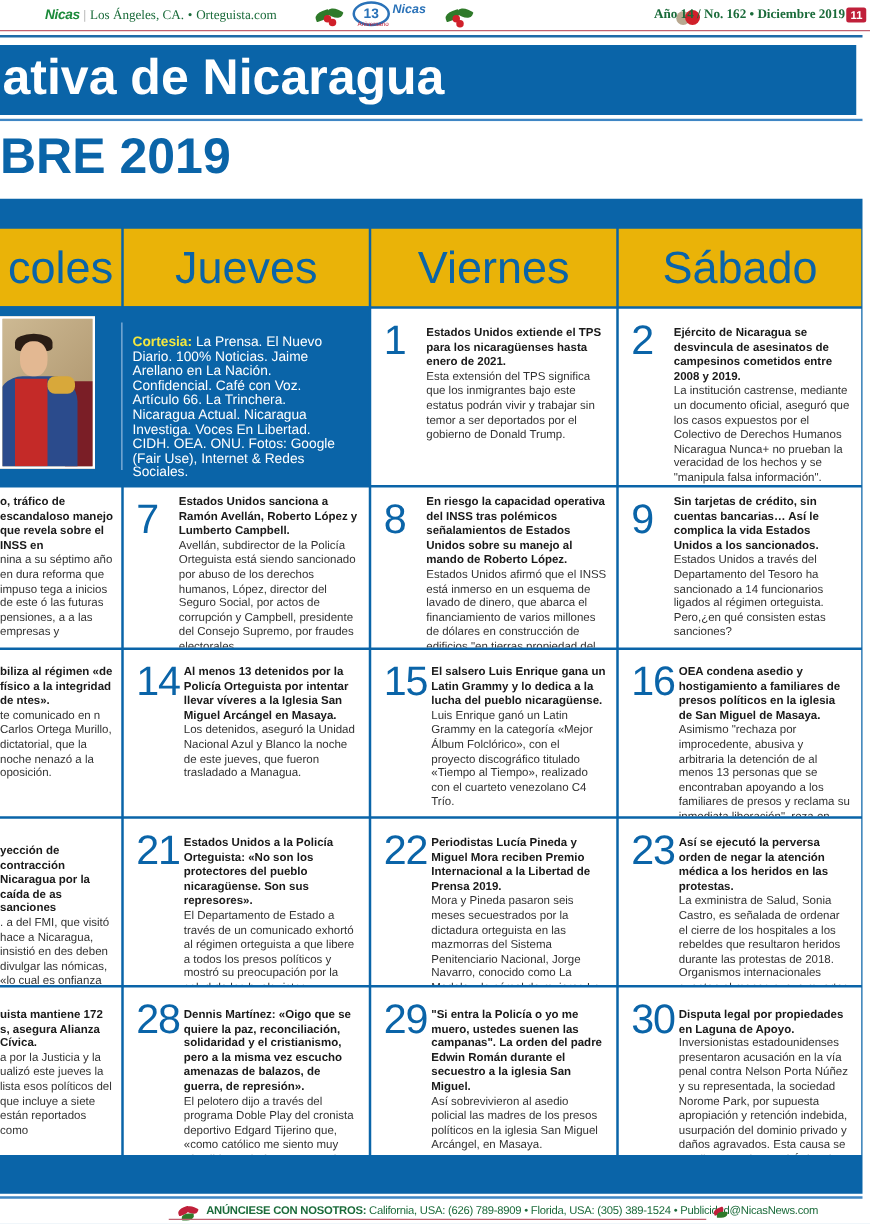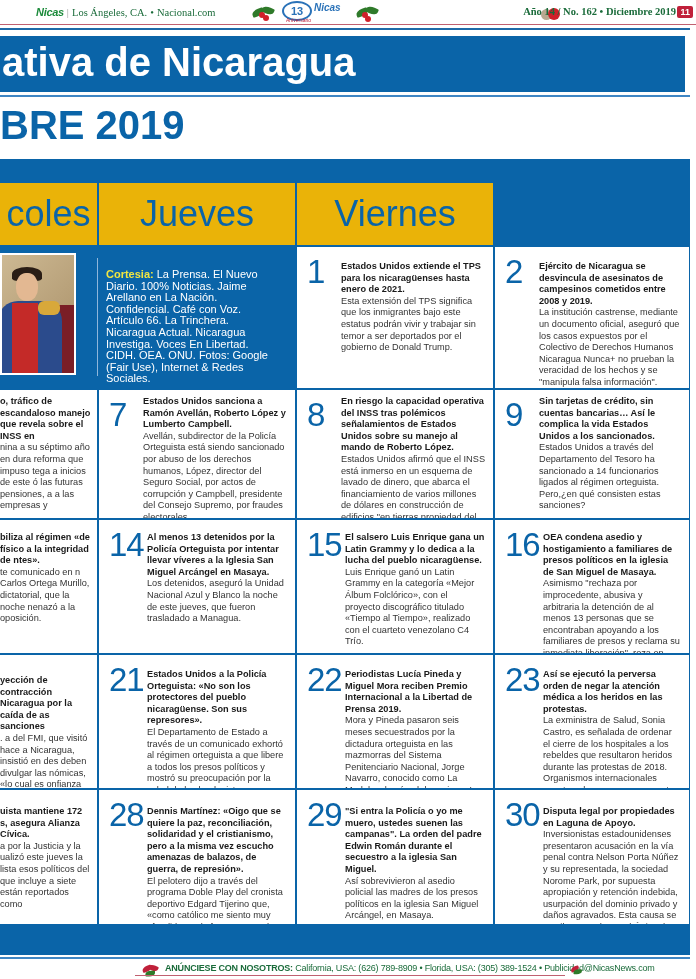--- a/index.html
+++ b/index.html
@@ -66,21 +66,21 @@
 </style>
 </head>
 <body>
 
 <div class="topbar">
   <div class="left">
     <span class="brand">Nicas</span>
     <span class="sep">|</span>
     <span>Los Ángeles, CA.</span>
     <span>•</span>
-    <span>Nacional.com</span>
+    <span>Orteguista.com</span>
   </div>
   <div class="holly" style="left:252px;">
     <div class="leaf" style="left:0;top:6px;transform:rotate(-20deg);"></div>
     <div class="leaf" style="left:10px;top:4px;transform:rotate(25deg);"></div>
     <div class="berry" style="left:7px;top:9px;"></div>
     <div class="berry" style="left:11px;top:12px;"></div>
   </div>
   <div class="anniv">
     <div class="ring">13</div>
     <div class="logo2">Nicas</div>
@@ -113,20 +113,21 @@
 <div class="title2">
   <span>BRE 2019</span>
 </div>
 
 <div class="cal"></div>
 
 <div class="daysrow">
   <div class="dayhdr" style="left:0;width:97px;">coles</div>
   <div class="dayhdr" style="left:99px;width:196px;">Jueves</div>
   <div class="dayhdr" style="left:297px;width:196px;">Viernes</div>
+  <div class="dayhdr" style="left:495px;width:194px;">Sábado</div>
 </div>
 
 <div class="info-cell" style="left:0;width:295px;">
   <div class="txt" style="left:106px;">
     <span class="hl">Cortesia:</span>
     <span>La Prensa. El Nuevo Diario. 100% Noticias. Jaime Arellano en La Nación. Confidencial. Café con Voz. Artículo 66. La Trinchera. Nicaragua Actual. Nicaragua Investiga. Voces En Libertad. CIDH. OEA. ONU. Fotos: Google (Fair Use), Internet &amp; Redes Sociales.</span>
     <div class="sugg">Sugerencias, escribanos a:</div>
     <div class="hl">EditorGeneral@NicasNews.com</div>
   </div>
 </div>

